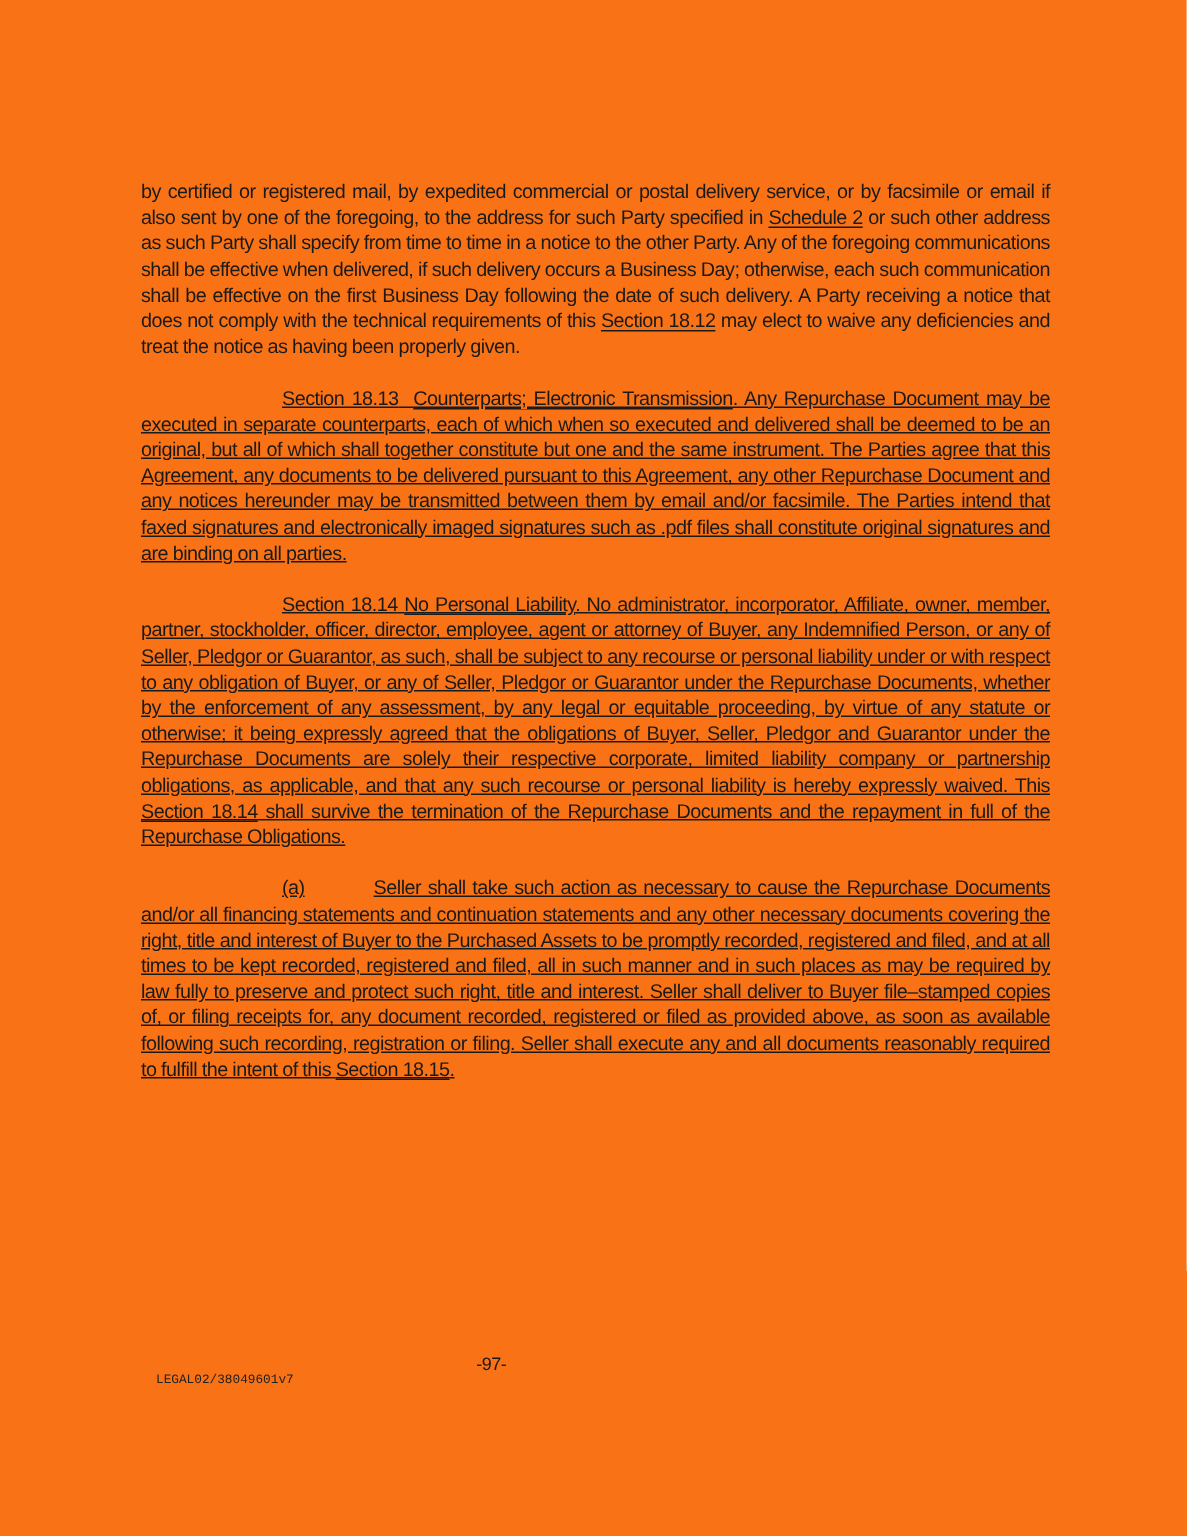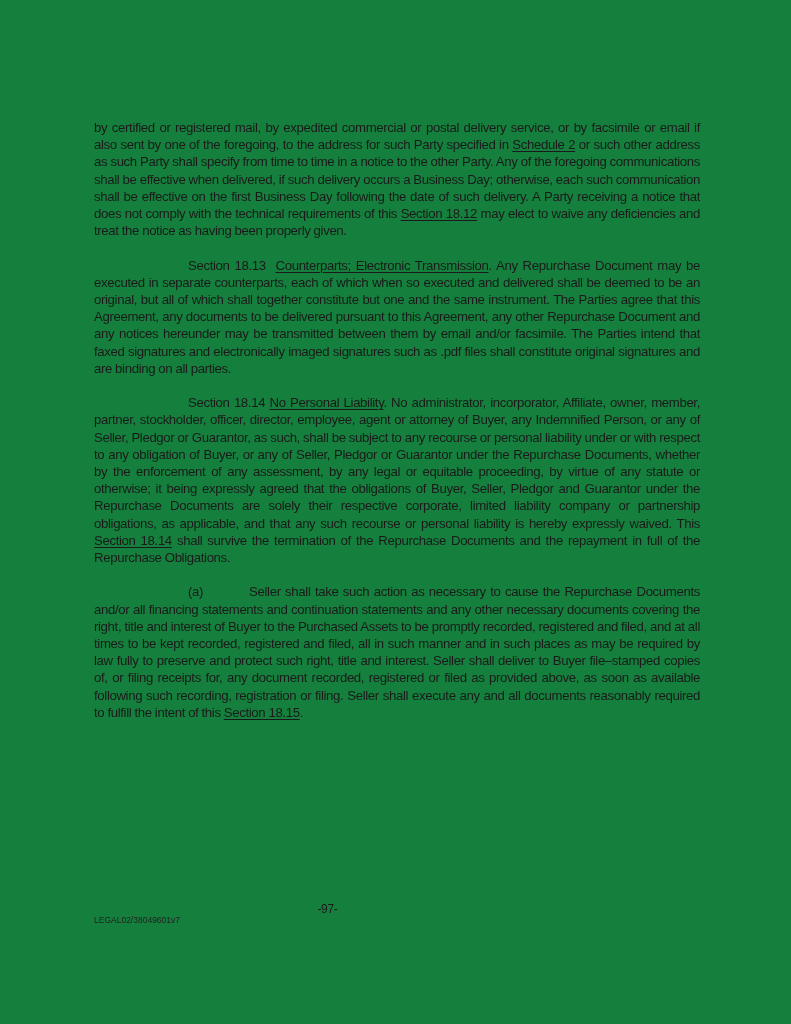--- a/index.html
+++ b/index.html
@@ -1,37 +1,37 @@
 <!DOCTYPE html>
 <html><head>
 <meta charset="utf-8">
 <style>
   html, body { margin: 0; padding: 0; background: #ffffff; }
   body { width: 791px; height: 1024px; position: relative; overflow: hidden; }
   .page {
-    position: absolute; left: 0; top: 0; width: 791px; height: 1024px; background: #15803d;
+    position: absolute; left: 0; top: 0; width: 791px; height: 1024px; background: #f97316;
     font-family: "Liberation Sans Narrow", "Liberation Sans", sans-serif;
     color: #1a1a1a;
   }
   .body-text {
     position: absolute; left: 94px; width: 606px; top: 119px;
     font-size: 13.2px; line-height: 17.2px; text-align: justify;
     letter-spacing: -0.35px; word-spacing: -0.2px;
   }
   p { margin: 0 0 17.2px 0; }
-  .indent { text-indent: 94px; }
+  .indent { text-indent: 94px; text-decoration: underline; }
   .u { text-decoration: underline; text-underline-offset: 2px; }
   .tab { display: inline-block; width: 46px; }
   .page-number {
     position: absolute; top: 902px; left: 0; width: 655px; text-align: center;
     font-size: 12px; letter-spacing: -0.3px;
   }
   .footer-id {
-    position: absolute; top: 915px; left: 94px;
-    font-family: Liberation Sans, sans-serif; font-size: 8.5px; color: #222;
+    position: absolute; top: 915px; left: 104px;
+    font-family: Liberation Mono, monospace; font-size: 8.5px; color: #222;
   }
 </style>
 </head>
 <body>
 
 <div class="page">
   <div class="body-text">
 
     <p><span>by certified or registered mail, by expedited commercial or postal delivery service, or by facsimile or email if also sent by one of the foregoing, to the address for such Party specified in </span><span class="u">Schedule 2</span><span> or such other address as such Party shall specify from time to time in a notice to the other Party. Any of the foregoing communications shall be effective when delivered, if such delivery occurs a Business Day; otherwise, each such communication shall be effective on the first Business Day following the date of such delivery.  A Party receiving a notice that does not comply with the technical requirements of this </span><span class="u">Section 18.12</span><span> may elect to waive any deficiencies and treat the notice as having been properly given.</span></p>
 

